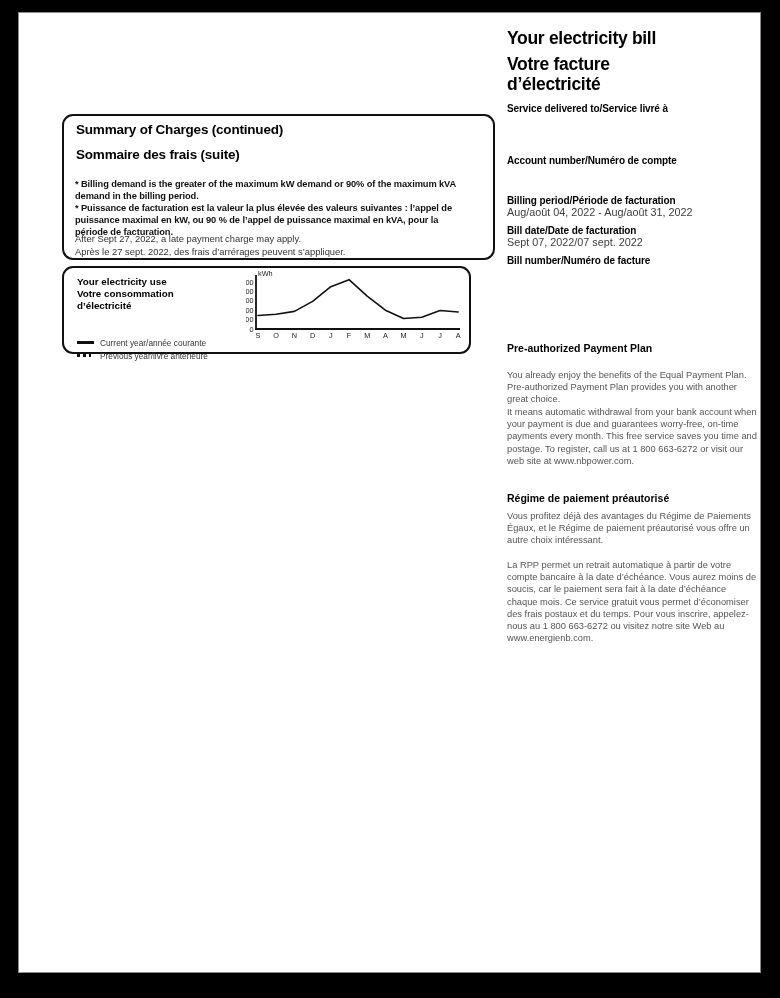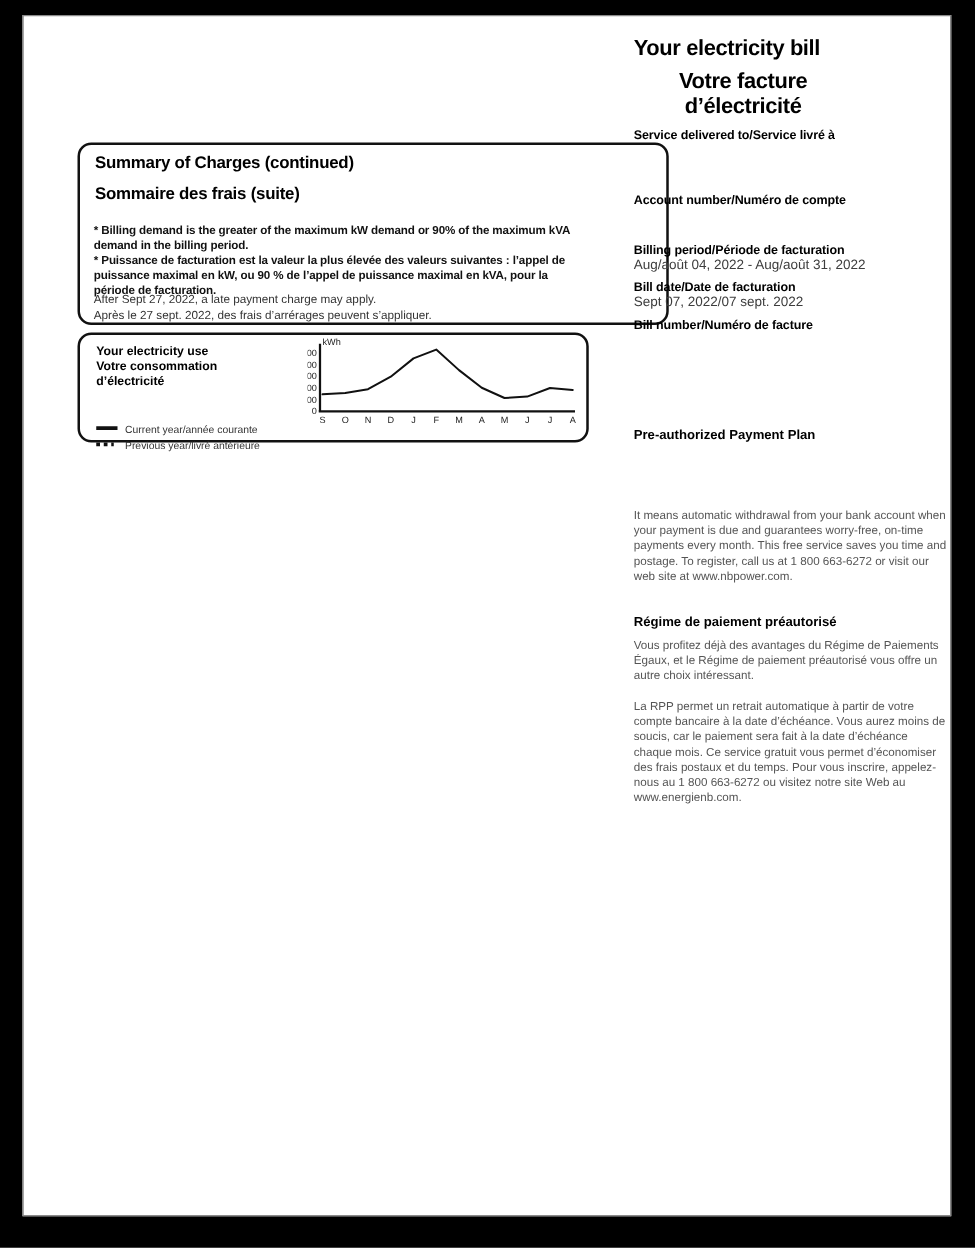--- a/index.html
+++ b/index.html
@@ -3,21 +3,21 @@
 <meta charset="utf-8">
 <style>
   * { margin:0; padding:0; box-sizing:border-box; }
   body { background:#000; font-family:"Liberation Sans", sans-serif; }
   .frame { position:relative; width:780px; height:998px; background:#000; overflow:hidden; }
   .page { position:absolute; left:18px; top:12px; width:743px; height:961px;
           background:#fff; border:1px solid #8a8a8a; }
 
   
   .box { position:absolute; border:2.5px solid #111; border-radius:11px; background:#fff; }
-  .summary-box { left:43px; top:101px; width:473px; height:146px; }
+  .summary-box { left:43px; top:101px; width:433px; height:146px; }
   .usage-box   { left:43px; top:253px; width:409px; height:88px; }
 
   .box-title { position:absolute; left:12px; font-size:13.5px; font-weight:bold; color:#000; letter-spacing:-0.2px; }
   .summary-notes { position:absolute; left:11px; top:62px; width:388px;
                    font-size:9.3px; font-weight:bold; color:#111; line-height:12px; letter-spacing:-0.1px; }
   .summary-late  { position:absolute; left:11px; top:117px; width:388px;
                    font-size:9.4px; color:#333; line-height:12.5px; }
 
   .usage-title { position:absolute; left:13px; top:8px; font-size:9.8px; font-weight:bold;
                  color:#000; line-height:12px; }
@@ -28,21 +28,21 @@
   .legend-swatch-dots i { display:inline-block; width:2.8px; height:2.8px; background:#111; }
   .legend-label { font-size:8.3px; color:#333; }
 
   .chart-svg { position:absolute; left:182px; top:1px; }
   .chart-svg text { font-family:"Liberation Sans", sans-serif; font-size:7.3px; fill:#222; }
 
   
   .rc { position:absolute; color:#000; }
   .rc-title { left:488px; font-size:17.5px; font-weight:bold; letter-spacing:-0.3px; line-height:20px; }
   .rc-title-en { top:15px; }
-  .rc-title-fr { top:41px; width:175px;text-align:center; }
+  .rc-title-fr { top:41px; width:175px; }
   .rc-label { left:488px; font-size:10px; font-weight:bold; letter-spacing:-0.1px; }
   .rc-value { left:488px; font-size:10.8px; color:#3d3d3d; }
   .rc-heading { left:488px; font-size:10.5px; font-weight:bold; }
   .rc-para { left:488px; width:250px; font-size:9.3px; color:#555; line-height:12.2px; }
 </style>
 </head>
 <body>
 
 <div class="frame">
   <div class="page">
@@ -114,20 +114,21 @@
 
     <div class="rc rc-label" style="top:182px;text-align:center;">Billing period/Période de facturation</div>
     <div class="rc rc-value" style="top:193px;">Aug/août 04, 2022 - Aug/août 31, 2022</div>
 
     <div class="rc rc-label" style="top:212px;">Bill date/Date de facturation</div>
     <div class="rc rc-value" style="top:223px;">Sept 07, 2022/07 sept. 2022</div>
 
     <div class="rc rc-label" style="top:242px;">Bill number/Numéro de facture</div>
 
     <div class="rc rc-heading" style="top:329px;">Pre-authorized Payment Plan</div>
+    <div class="rc rc-para" style="top:356px;">You already enjoy the benefits of the Equal Payment Plan. Pre-authorized Payment Plan provides you with another great choice.</div>
     <div class="rc rc-para" style="top:393px;">It means automatic withdrawal from your bank account when your payment is due and guarantees worry-free, on-time payments every month. This free service saves you time and postage. To register, call us at 1 800 663-6272 or visit our web site at www.nbpower.com.</div>
 
     <div class="rc rc-heading" style="top:479px;">Régime de paiement préautorisé</div>
     <div class="rc rc-para" style="top:497px;">Vous profitez déjà des avantages du Régime de Paiements Égaux, et le Régime de paiement préautorisé vous offre un autre choix intéressant.</div>
     <div class="rc rc-para" style="top:546px;">La RPP permet un retrait automatique à partir de votre compte bancaire à la date d’échéance. Vous aurez moins de soucis, car le paiement sera fait à la date d’échéance chaque mois. Ce service gratuit vous permet d’économiser des frais postaux et du temps. Pour vous inscrire, appelez-nous au 1 800 663-6272 ou visitez notre site Web au www.energienb.com.</div>
 
   </div>
 </div>
 
 </body></html>

